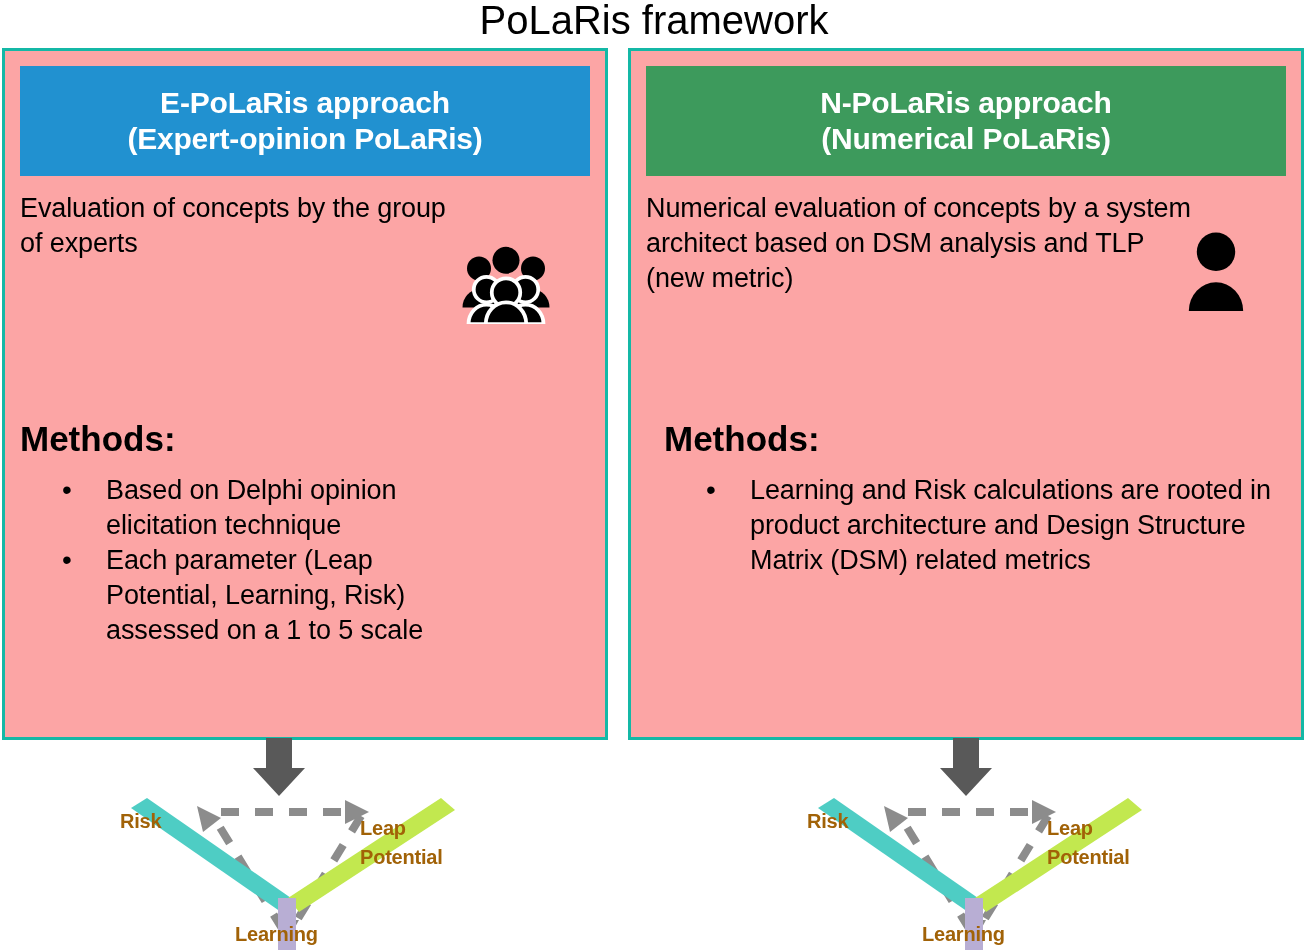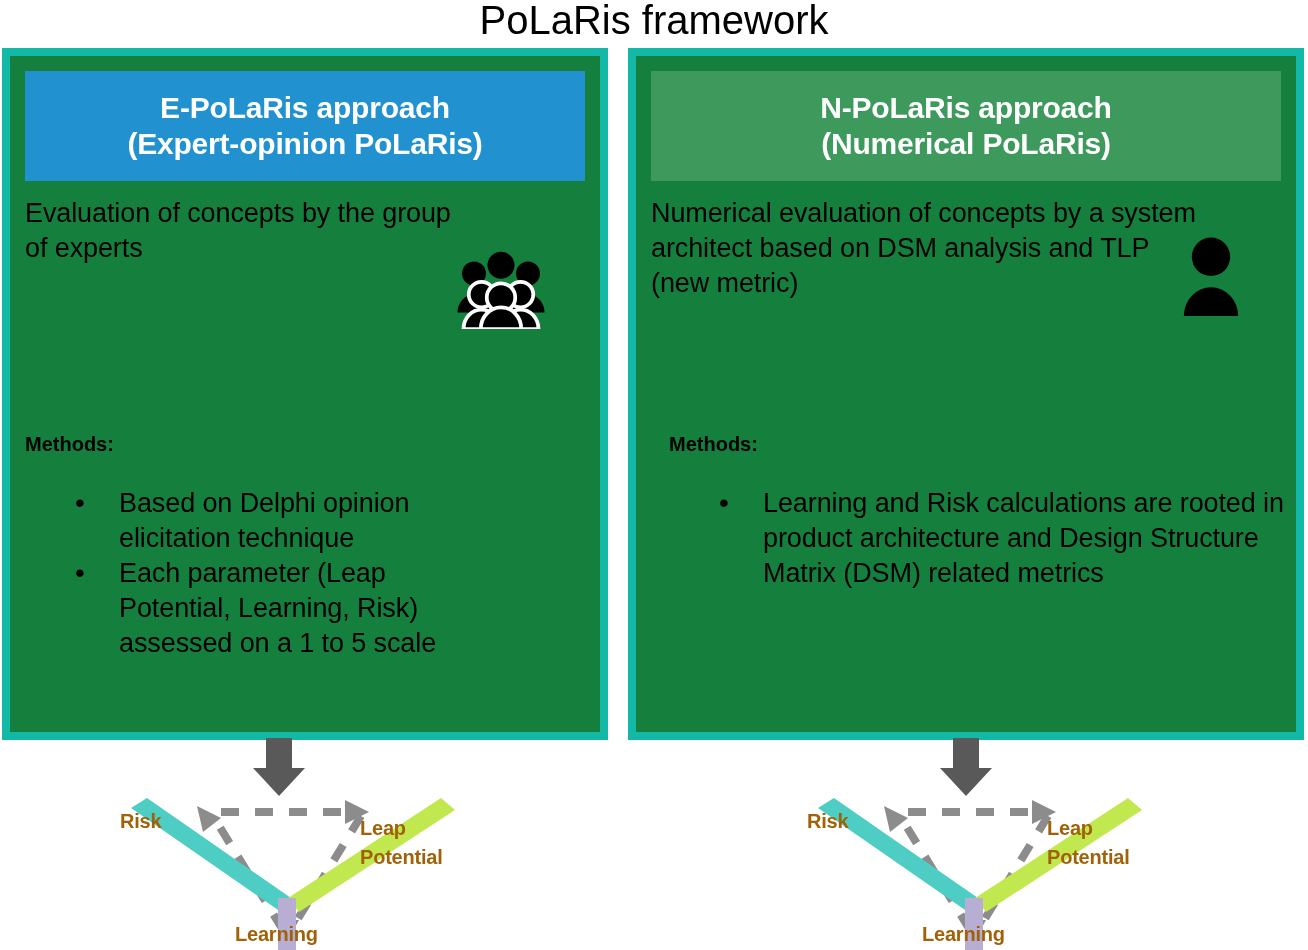--- a/index.html
+++ b/index.html
@@ -20,22 +20,22 @@
     font-size:40px;
     font-weight:400;
     letter-spacing:0px;
     line-height:44px;
     font-family:"Liberation Sans", sans-serif;
   }
 
   
   .panel{
     position:absolute;
-    border:8px solid #14b8a6;
-    background:#15803d;
+    border:3px solid #14b8a6;
+    background:#fca5a5;
     box-sizing:border-box;
   }
   #panel-left{left:2px;top:48px;width:606px;height:692px;}
   #panel-right{left:628px;top:48px;width:676px;height:692px;}
 
   .panel-head{
     position:absolute;
     left:15px;right:15px;top:15px;
     height:110px;
     display:flex;align-items:center;justify-content:center;
@@ -62,30 +62,30 @@
     letter-spacing:-0.1px;
     position:relative;
     padding-right:0;
   }
   #intro-left{width:430px;}
   #intro-right{width:555px;}
 
   .methods-label{
     position:absolute;
     font-weight:bold;
-    font-size:20px;
+    font-size:35px;
     line-height:32px;
     text-align:center;
   }
   #methods-left{left:0px;top:232px;}
   #methods-right{left:18px;top:232px;}
 
   ul.bullets{
     position:absolute;
-    margin:12px;
+    margin:4px;
     padding:0;
     list-style:none;
     font-size:27px;
     line-height:35px;
     letter-spacing:-0.1px;
   }
   #bullets-left{left:30px;top:278px;width:405px;}
   #bullets-right{left:48px;top:278px;width:580px;}
   ul.bullets li{
     position:relative;

